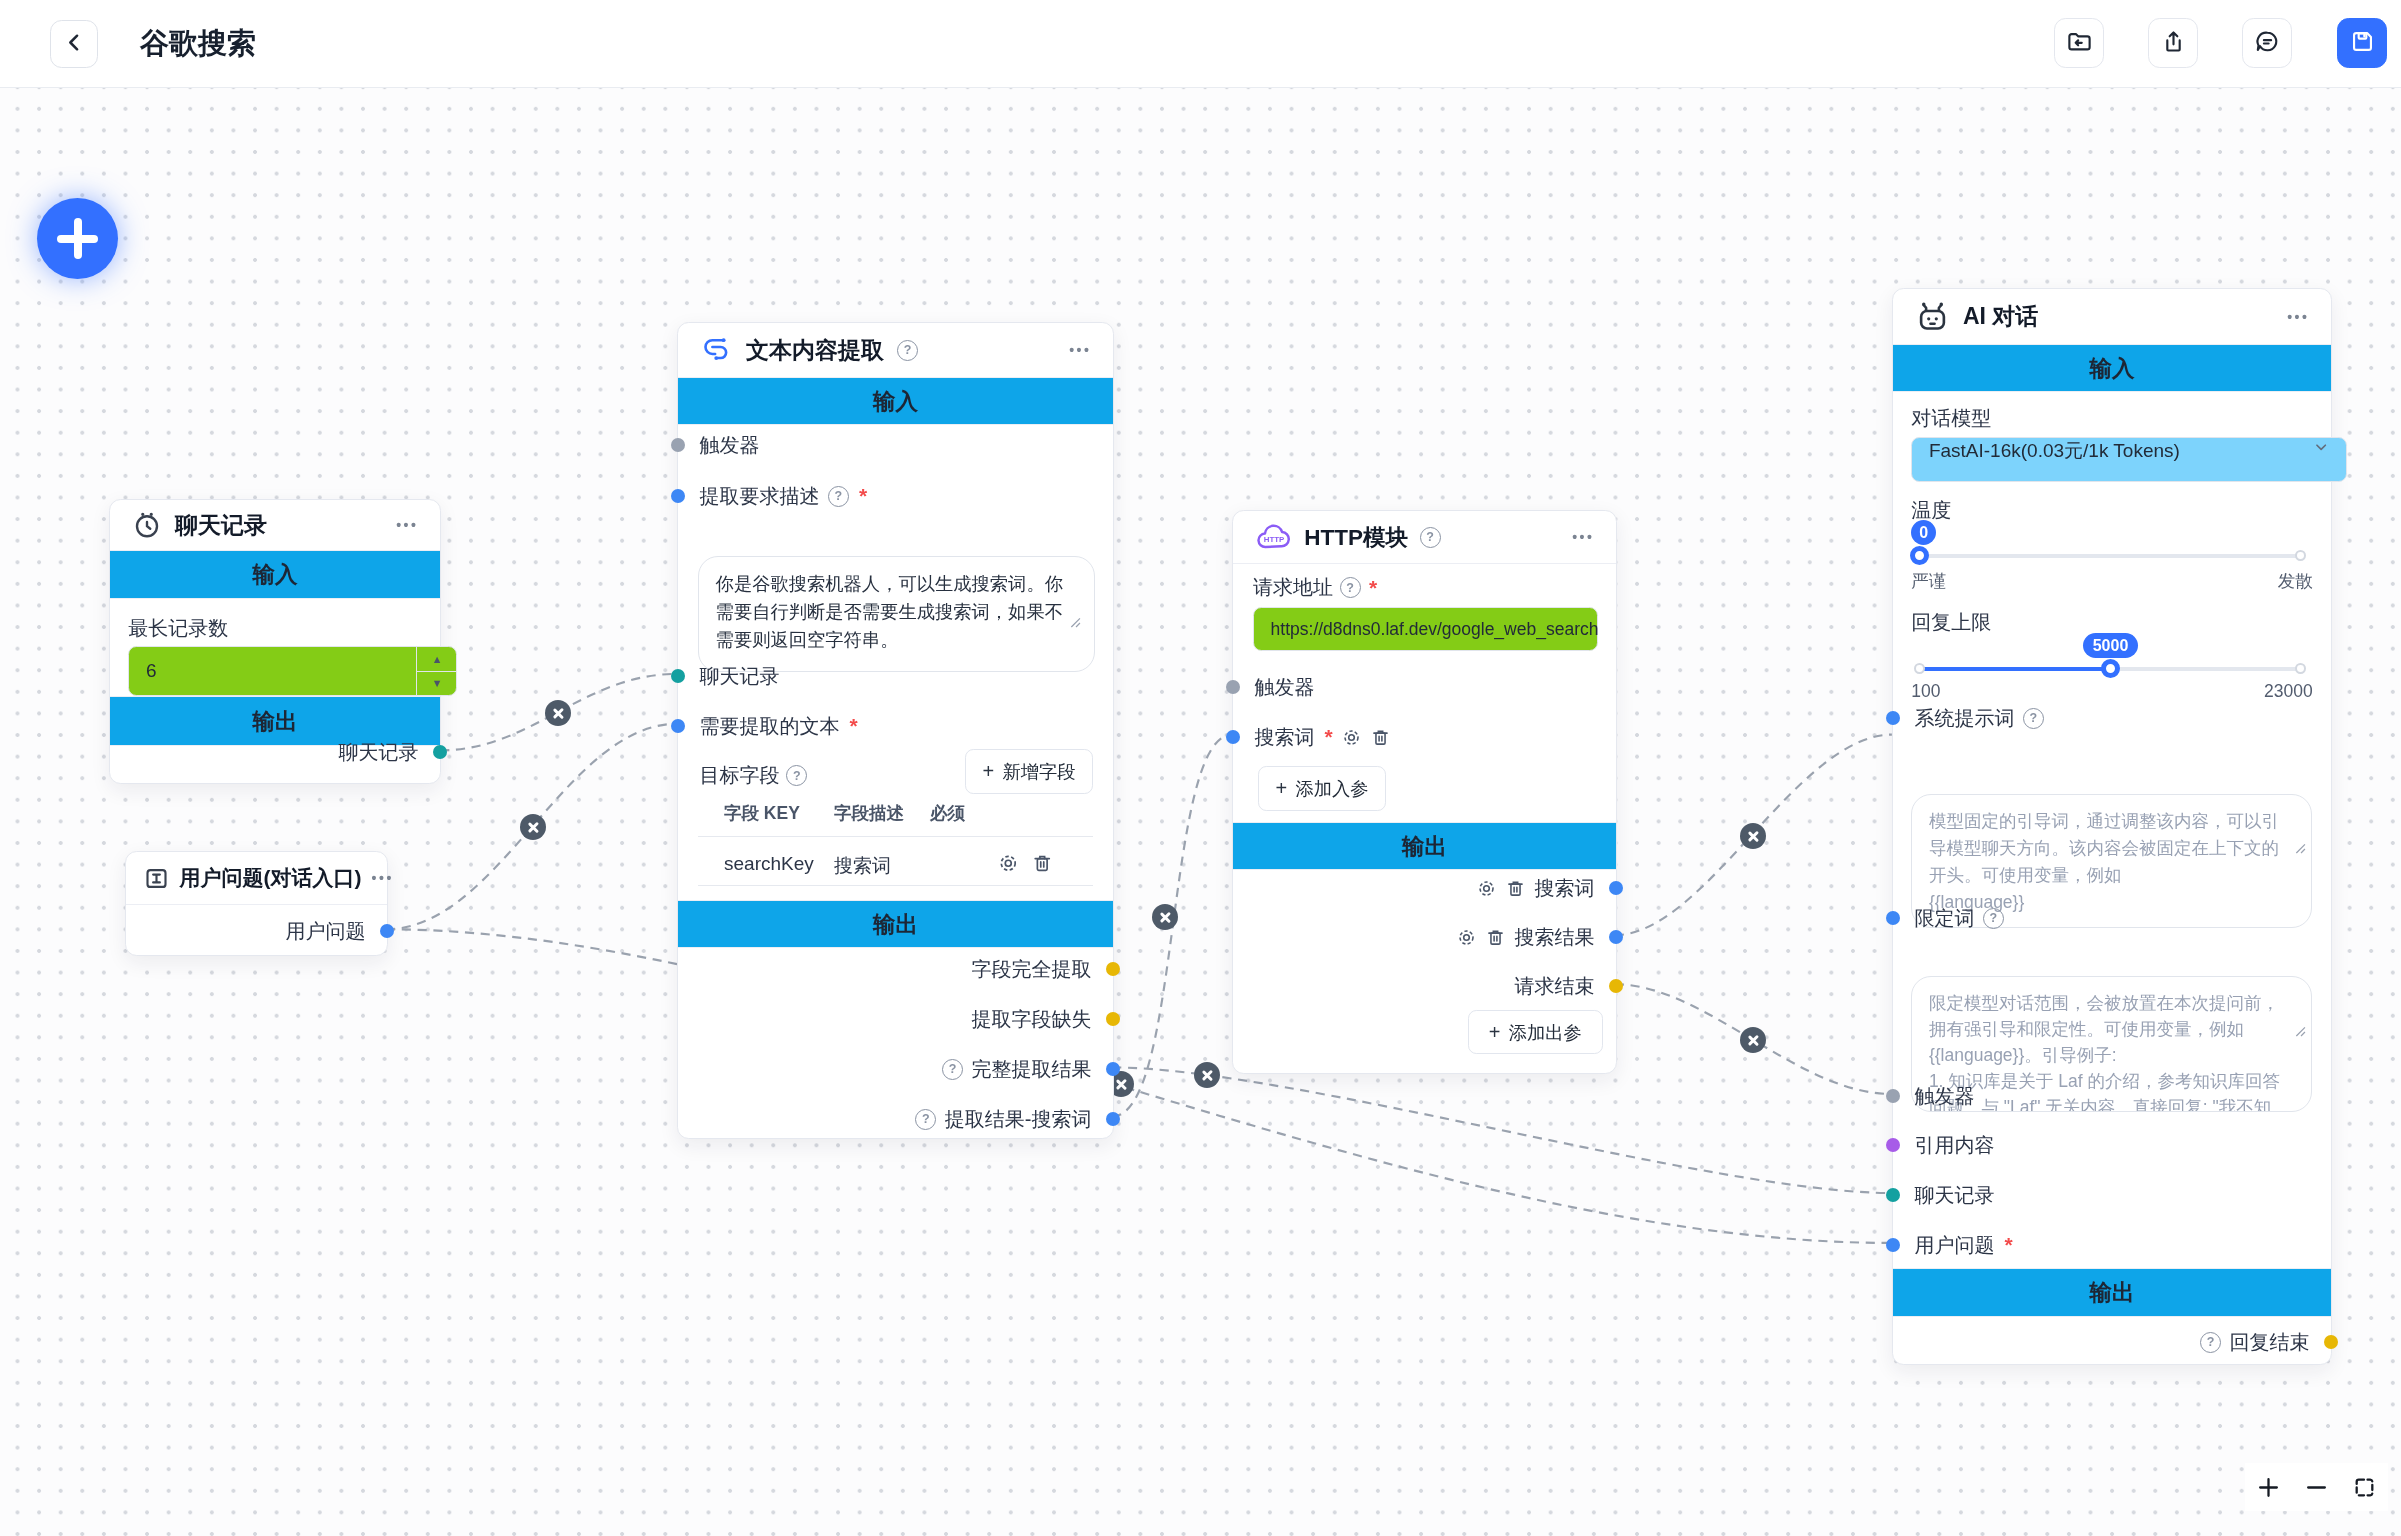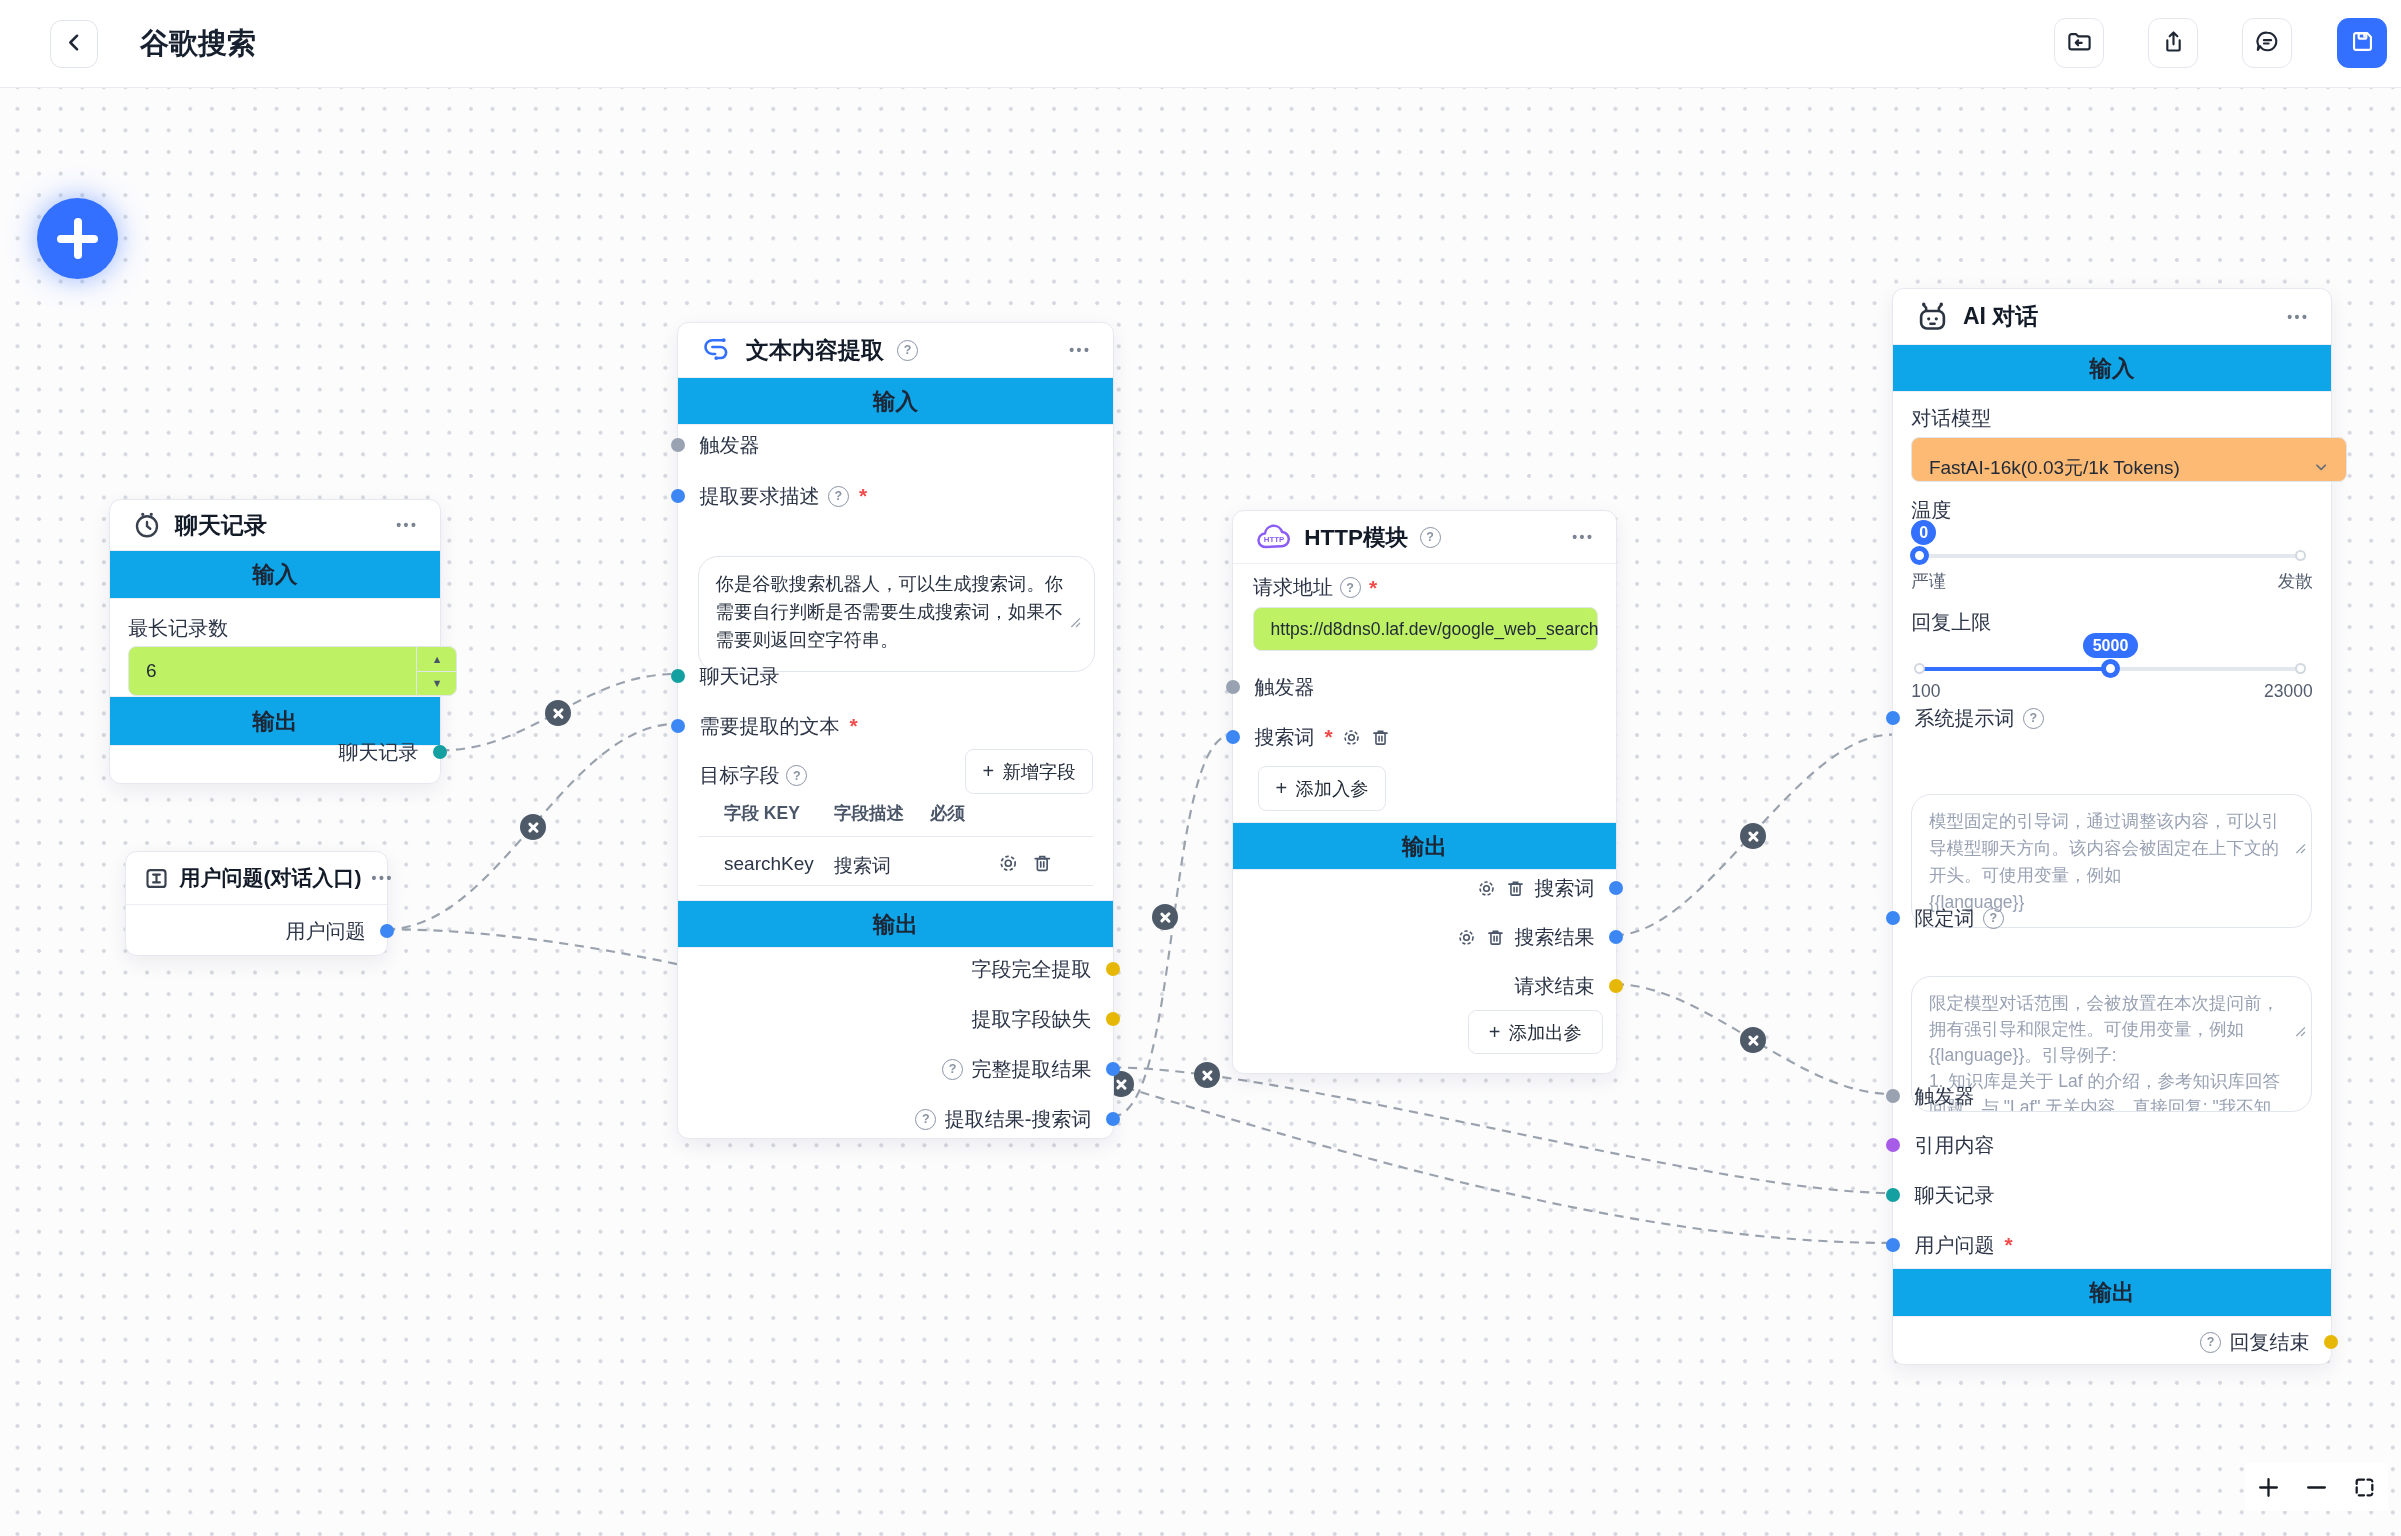--- a/index.html
+++ b/index.html
@@ -47,24 +47,24 @@
   .c-gray{background:#99a2b1;} .c-blue{background:#3d87f5;} .c-teal{background:#14a0a0;}
   .c-yellow{background:#e7b705;} .c-purple{background:#a75ce8;}
   .qicon{display:inline-flex;width:19px;height:19px;border:1.7px solid #8a93a3;border-radius:50%;
     align-items:center;justify-content:center;font-size:12.5px;font-weight:700;color:#8a93a3;flex:0 0 auto;}
   .req{color:#f34b4b;font-size:21px;font-weight:700;margin-left:1.7px;}
   .flabel{position:absolute;display:flex;align-items:center;gap:6.7px;font-size:20px;font-weight:500;color:#2c3547;white-space:nowrap;}
   .tarea{position:absolute;border:0.8px solid #e1e5ec;border-radius:20px;background:#fff;
     padding:13.3px 16.6px;font-size:18.3px;line-height:28px;color:#27303f;white-space:pre-wrap;overflow:hidden;cursor:text;margin-top:40px;}
   .tarea.ph{color:#98a1b3;}
   .resize-g{position:absolute;right:4.2px;bottom:4.2px;color:#9aa2b0;}
-  .inputbox{position:absolute;border:0.8px solid #e1e5ec;border-radius:8.3px;background:#bef264;
+  .inputbox{position:absolute;border:0.8px solid #e1e5ec;border-radius:8.3px;background:#84cc16;
     display:flex;align-items:center;padding:0 16.6px;font-size:19px;color:#222b38;cursor:text;}
-  .selectbox{position:absolute;border:0.8px solid #e1e5ec;border-radius:8.3px;background:#fdba74;
-    display:flex;align-items:flex-end;padding:0 16.6px;font-size:19px;color:#222b38;cursor:pointer;}
+  .selectbox{position:absolute;border:0.8px solid #e1e5ec;border-radius:8.3px;background:#7dd3fc;
+    display:flex;align-items:flex-start;padding:0 16.6px;font-size:19px;color:#222b38;cursor:pointer;}
   .selectbox .chev{margin-left:auto;color:#636d7c;}
   .btn{position:absolute;border:0.8px solid #e2e6ee;border-radius:8.3px;background:#fff;display:flex;
     align-items:center;justify-content:center;gap:8.3px;font-size:18.3px;font-weight:500;color:#222b38;cursor:pointer;}
   .plus-g{font-size:20px;font-weight:400;color:#2b3442;}
   .stepper{position:absolute;width:39px;top:0;bottom:0;right:0;border-left:0.8px solid #e1e5ec;
     display:flex;flex-direction:column;}
   .stepper span{flex:1;display:flex;align-items:center;justify-content:center;font-size:10.8px;color:#4a5568;cursor:pointer;}
   .stepper span:first-child{border-bottom:0.8px solid #e1e5ec;}
   .tblhead{position:absolute;font-size:17.5px;font-weight:700;color:#4a5568;white-space:nowrap;}
   .tblcell{position:absolute;font-size:19px;color:#2c3547;white-space:nowrap;}

